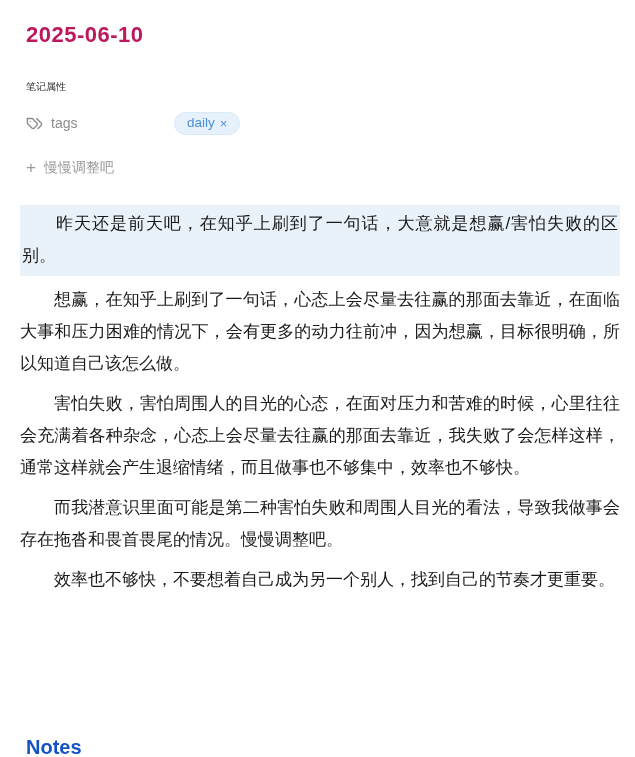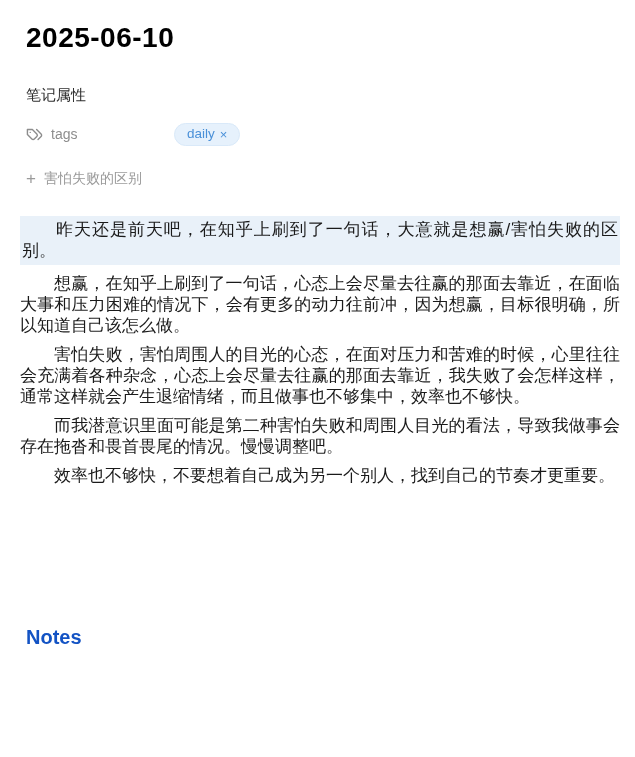--- a/index.html
+++ b/index.html
@@ -9,30 +9,30 @@
     height: 757px;
     overflow: hidden;
     font-family: "Liberation Sans", "DejaVu Sans", sans-serif;
     color: #1c1c1c;
   }
   .page { padding: 0 15px 0 20px; }
 
   
   .page-title {
     margin: 22px 0 0 6px;
-    font-size: 28px;
+    font-size: 22px;
     font-weight: 700;
-    color: #000000;
+    color: #be185d;
     letter-spacing: 0.5px;
   }
 
   
   .props { margin-top: 32px; margin-left: 6px; }
   .props-heading {
-    font-size: 15px;
+    font-size: 10px;
     color: #2e2e2e;
     margin-bottom: 18px;
   }
   .prop-row {
     display: flex;
     align-items: center;
     margin-bottom: 20px;
   }
   .prop-key {
     display: flex;
@@ -66,21 +66,21 @@
     font-size: 14px;
     margin-top: 24px;
     cursor: pointer;
   }
   .plus-glyph { font-size: 17px; line-height: 1; color: #9a9a9a; }
 
   
   .note-body { margin-top: 28px; }
   .para {
     font-size: 17px;
-    line-height: 21px;
+    line-height: 32px;
     color: #1a1a1a;
     text-indent: 2em;
     text-align: justify;
     margin: 8px 0;
   }
   .para.highlighted {
     background: #e9f1f9;
     padding: 3px 2px 4px 2px;
     margin-top: 0;
   }
@@ -117,21 +117,21 @@
       <span class="prop-value">
         <span class="tag-pill">
           <span>daily</span>
           <span class="tag-x">×</span>
         </span>
       </span>
     </div>
 
     <div class="add-prop">
       <span class="plus-glyph">+</span>
-      <span>害怕失败的区别</span>
+      <span>慢慢调整吧</span>
     </div>
   </div>
 
   <div class="note-body">
     <p class="para highlighted">昨天还是前天吧，在知乎上刷到了一句话，大意就是想赢/害怕失败的区别。</p>
     <p class="para">想赢，在知乎上刷到了一句话，心态上会尽量去往赢的那面去靠近，在面临大事和压力困难的情况下，会有更多的动力往前冲，因为想赢，目标很明确，所以知道自己该怎么做。</p>
     <p class="para">害怕失败，害怕周围人的目光的心态，在面对压力和苦难的时候，心里往往会充满着各种杂念，心态上会尽量去往赢的那面去靠近，我失败了会怎样这样，通常这样就会产生退缩情绪，而且做事也不够集中，效率也不够快。</p>
     <p class="para">而我潜意识里面可能是第二种害怕失败和周围人目光的看法，导致我做事会存在拖沓和畏首畏尾的情况。慢慢调整吧。</p>
     <p class="para">效率也不够快，不要想着自己成为另一个别人，找到自己的节奏才更重要。</p>
   </div>

